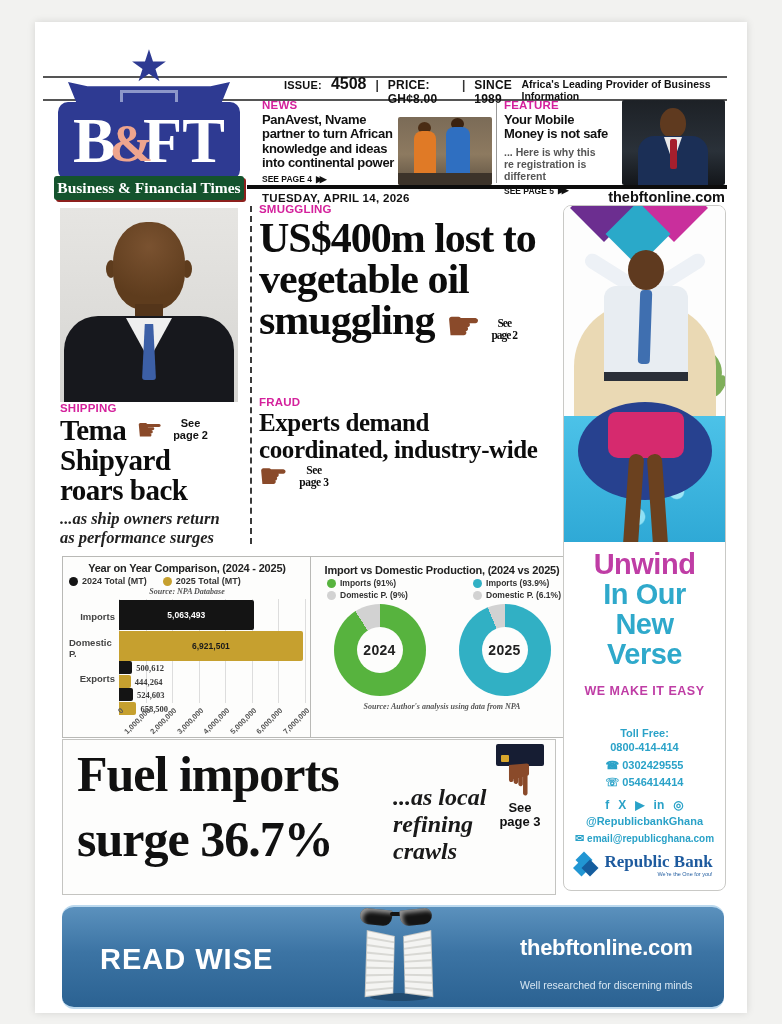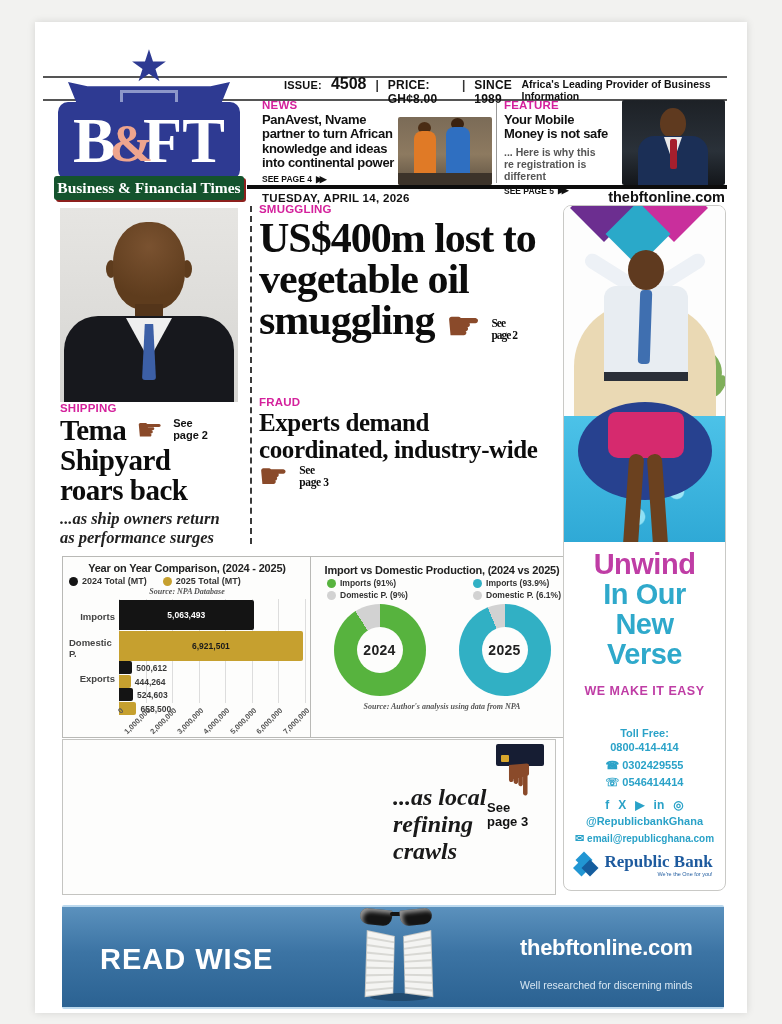--- a/index.html
+++ b/index.html
@@ -55,21 +55,21 @@
   .pf-tie { position:absolute; left:48px; top:39px; width:7px; height:30px; background:#a51f2d; border-radius:2px; }
 
   .black-rule { position:absolute; left:212px; top:163px; width:480px; height:4px; background:#0d0d0d; }
   .dateline-date { position:absolute; left:227px; top:170px; font-weight:bold; font-size:11.5px; letter-spacing:.3px; }
   .dateline-site { position:absolute; right:22px; top:167px; font-weight:bold; font-size:14.5px; }
 
   
   .vdash { position:absolute; left:215px; top:184px; height:338px; border-left:2px dashed #3a3a3a; }
   .headline { font-family:"Liberation Serif", serif; font-weight:bold; color:#0c0c0c; }
   .hand { color:#8a4a2a; line-height:.8; }
-  .see-note { font-weight:bold; font-size:11.5px; line-height:1.08; text-align:left; }
+  .see-note { font-weight:bold; font-size:11.5px; line-height:1.08; text-align:center; }
 
   .portrait { position:absolute; left:25px; top:186px; width:178px; height:194px; background:linear-gradient(180deg,#e6e5e2,#d6d5d2); overflow:hidden; }
   .pt-head { position:absolute; left:53px; top:14px; width:72px; height:88px; background:radial-gradient(circle at 50% 28%,#7a5230,#5e3c1d 70%); border-radius:46% 46% 42% 42%; }
   .pt-ear-l,.pt-ear-r { position:absolute; top:52px; width:10px; height:18px; background:#5e3c1d; border-radius:50%; }
   .pt-ear-l { left:46px; } .pt-ear-r { left:122px; }
   .pt-neck { position:absolute; left:75px; top:96px; width:28px; height:18px; background:#54351a; }
   .pt-suit { position:absolute; left:4px; top:108px; width:170px; height:86px; background:#17181d; border-radius:34px 34px 0 0; }
   .pt-shirt { position:absolute; left:66px; top:110px; width:46px; height:42px; background:#efefef; clip-path:polygon(0 0,100% 0,50% 100%); }
   .pt-tie { position:absolute; left:82px; top:116px; width:14px; height:56px; background:#3c5fa6; border-radius:3px; clip-path:polygon(20% 0,80% 0,100% 100%,0 100%); }
 
@@ -102,21 +102,21 @@
   .bar-cats { width:50px; display:flex; flex-direction:column; }
   .bar-cat { display:flex; align-items:center; justify-content:flex-end; padding-right:4px; font-weight:bold; font-size:9.5px; color:#444; }
   .bar-plot { position:relative; flex:1; height:104px; }
   .gridline { position:absolute; top:0; bottom:0; width:1px; background:#ddd; }
   .bar-rows { position:absolute; inset:0; display:flex; flex-direction:column; justify-content:space-between; padding:1px 0; }
   .bar-group { display:flex; flex-direction:column; gap:1px; }
   .bar { position:relative; height:13px; border-radius:0 2px 2px 0; }
   .bar-group.big .bar { height:30px; }
   .bar-label { position:absolute; font-weight:bold; font-size:8.5px; white-space:nowrap; top:50%; transform:translateY(-50%); }
   .bar-label.inside { left:0; right:0; text-align:center; }
-  .bar-label.outside { left:calc(100% + 4px); color:#3a3a3a; }
+  .bar-label.outside { left:calc(100% + 4px); color:#3a3a3a;font-family:Liberation Serif, serif; }
   .bar-ticks { position:relative; height:38px; margin-left:50px; }
   .tick { position:absolute; top:3px; font-weight:bold; font-size:7.5px; color:#555; white-space:nowrap;
           transform-origin:0 0; transform:rotate(-45deg) translateX(-100%); }
 
   .donut-panel { left:275px; top:534px; width:264px; height:182px; padding:7px 6px; }
   .donut-legend { display:flex; justify-content:space-between; padding:2px 6px 0 10px; }
   .dn-col { display:flex; flex-direction:column; gap:2px; }
   .dn-row { display:flex; align-items:center; gap:4px; }
   .dn-row .lg-txt { font-size:8.5px; }
   .donut-row { display:flex; justify-content:space-around; margin-top:4px; }
@@ -176,21 +176,21 @@
   .bank { position:absolute; left:0; top:646px; width:100%; display:flex; align-items:center; justify-content:center; gap:6px; }
   .bank-icon { position:relative; width:22px; height:26px; }
   .bank-d1,.bank-d2 { position:absolute; width:12px; height:12px; transform:rotate(45deg); }
   .bank-d1 { left:2px; top:2px; background:#2196d3; }
   .bank-d2 { left:8px; top:10px; background:#155d9e; box-shadow:-6px 6px 0 #2196d3; }
   .bank-text { text-align:left; }
   .bank-name { font-family:"Liberation Serif", serif; font-weight:bold; font-size:17px; color:#1d5a9e; line-height:1; }
   .bank-tag { font-size:5.5px; color:#1d5a9e; text-align:right; margin-top:1px; }
 
   
-  .footer-banner { position:absolute; left:27px; top:883px; width:662px; height:104px; border-radius:2px;
+  .footer-banner { position:absolute; left:27px; top:883px; width:662px; height:104px; border-radius:12px;
                    background:linear-gradient(180deg,#5b91bd 0%,#3c74a4 45%,#2b6292 100%); border-top:2px solid #bcd9ee; border-bottom:2px solid #bcd9ee; }
   .read-wise { position:absolute; left:38px; top:36px; color:#fff; font-weight:bold; font-size:29px; letter-spacing:1px; }
   .glasses { position:absolute; left:292px; top:2px; width:86px; height:20px; }
   .lens { position:absolute; width:32px; height:16px; background:#141414; border-radius:3px 12px 14px 14px;
           box-shadow:inset 3px 3px 4px rgba(255,255,255,.55); }
   .lens.l { left:6px; transform:rotate(6deg); border-radius:12px 3px 14px 14px; }
   .lens.r { left:46px; transform:rotate(-6deg); }
   .bridge { position:absolute; left:36px; top:3px; width:12px; height:4px; background:#141414; border-radius:2px; }
   .paper { position:absolute; left:300px; top:26px; width:76px; height:66px; }
   .paper-page { position:absolute; width:34px; height:62px; background:#f4f4f2; border:1px solid #c9c9c5;
@@ -441,20 +441,24 @@
         <div class="donut" style="background: conic-gradient(from -21.96deg, rgb(210, 210, 210) 0deg, rgb(210, 210, 210) 6.1%, rgb(49, 176, 196) 6.1%, rgb(49, 176, 196) 100%);">
           <div class="hole">
             <span class="donut-label">2025</span>
           </div>
         </div>
       </div>
     <div class="c-source donut-source">Source:  Author's analysis using data from NPA</div>
   </div>
 
   <div class="panel fuel-panel">
+    <div class="fuel-headline">
+      <div>Fuel imports</div>
+      <div>surge 36.7%</div>
+    </div>
     <div class="fuel-sub">
       <div>...as local</div>
       <div>refining</div>
       <div>crawls</div>
     </div>
     <div class="fuel-pointer">
       <div class="fuel-cuff">
         <div class="fuel-chip"></div>
       </div>
       <span class="hand fuel-hand">☛</span>

